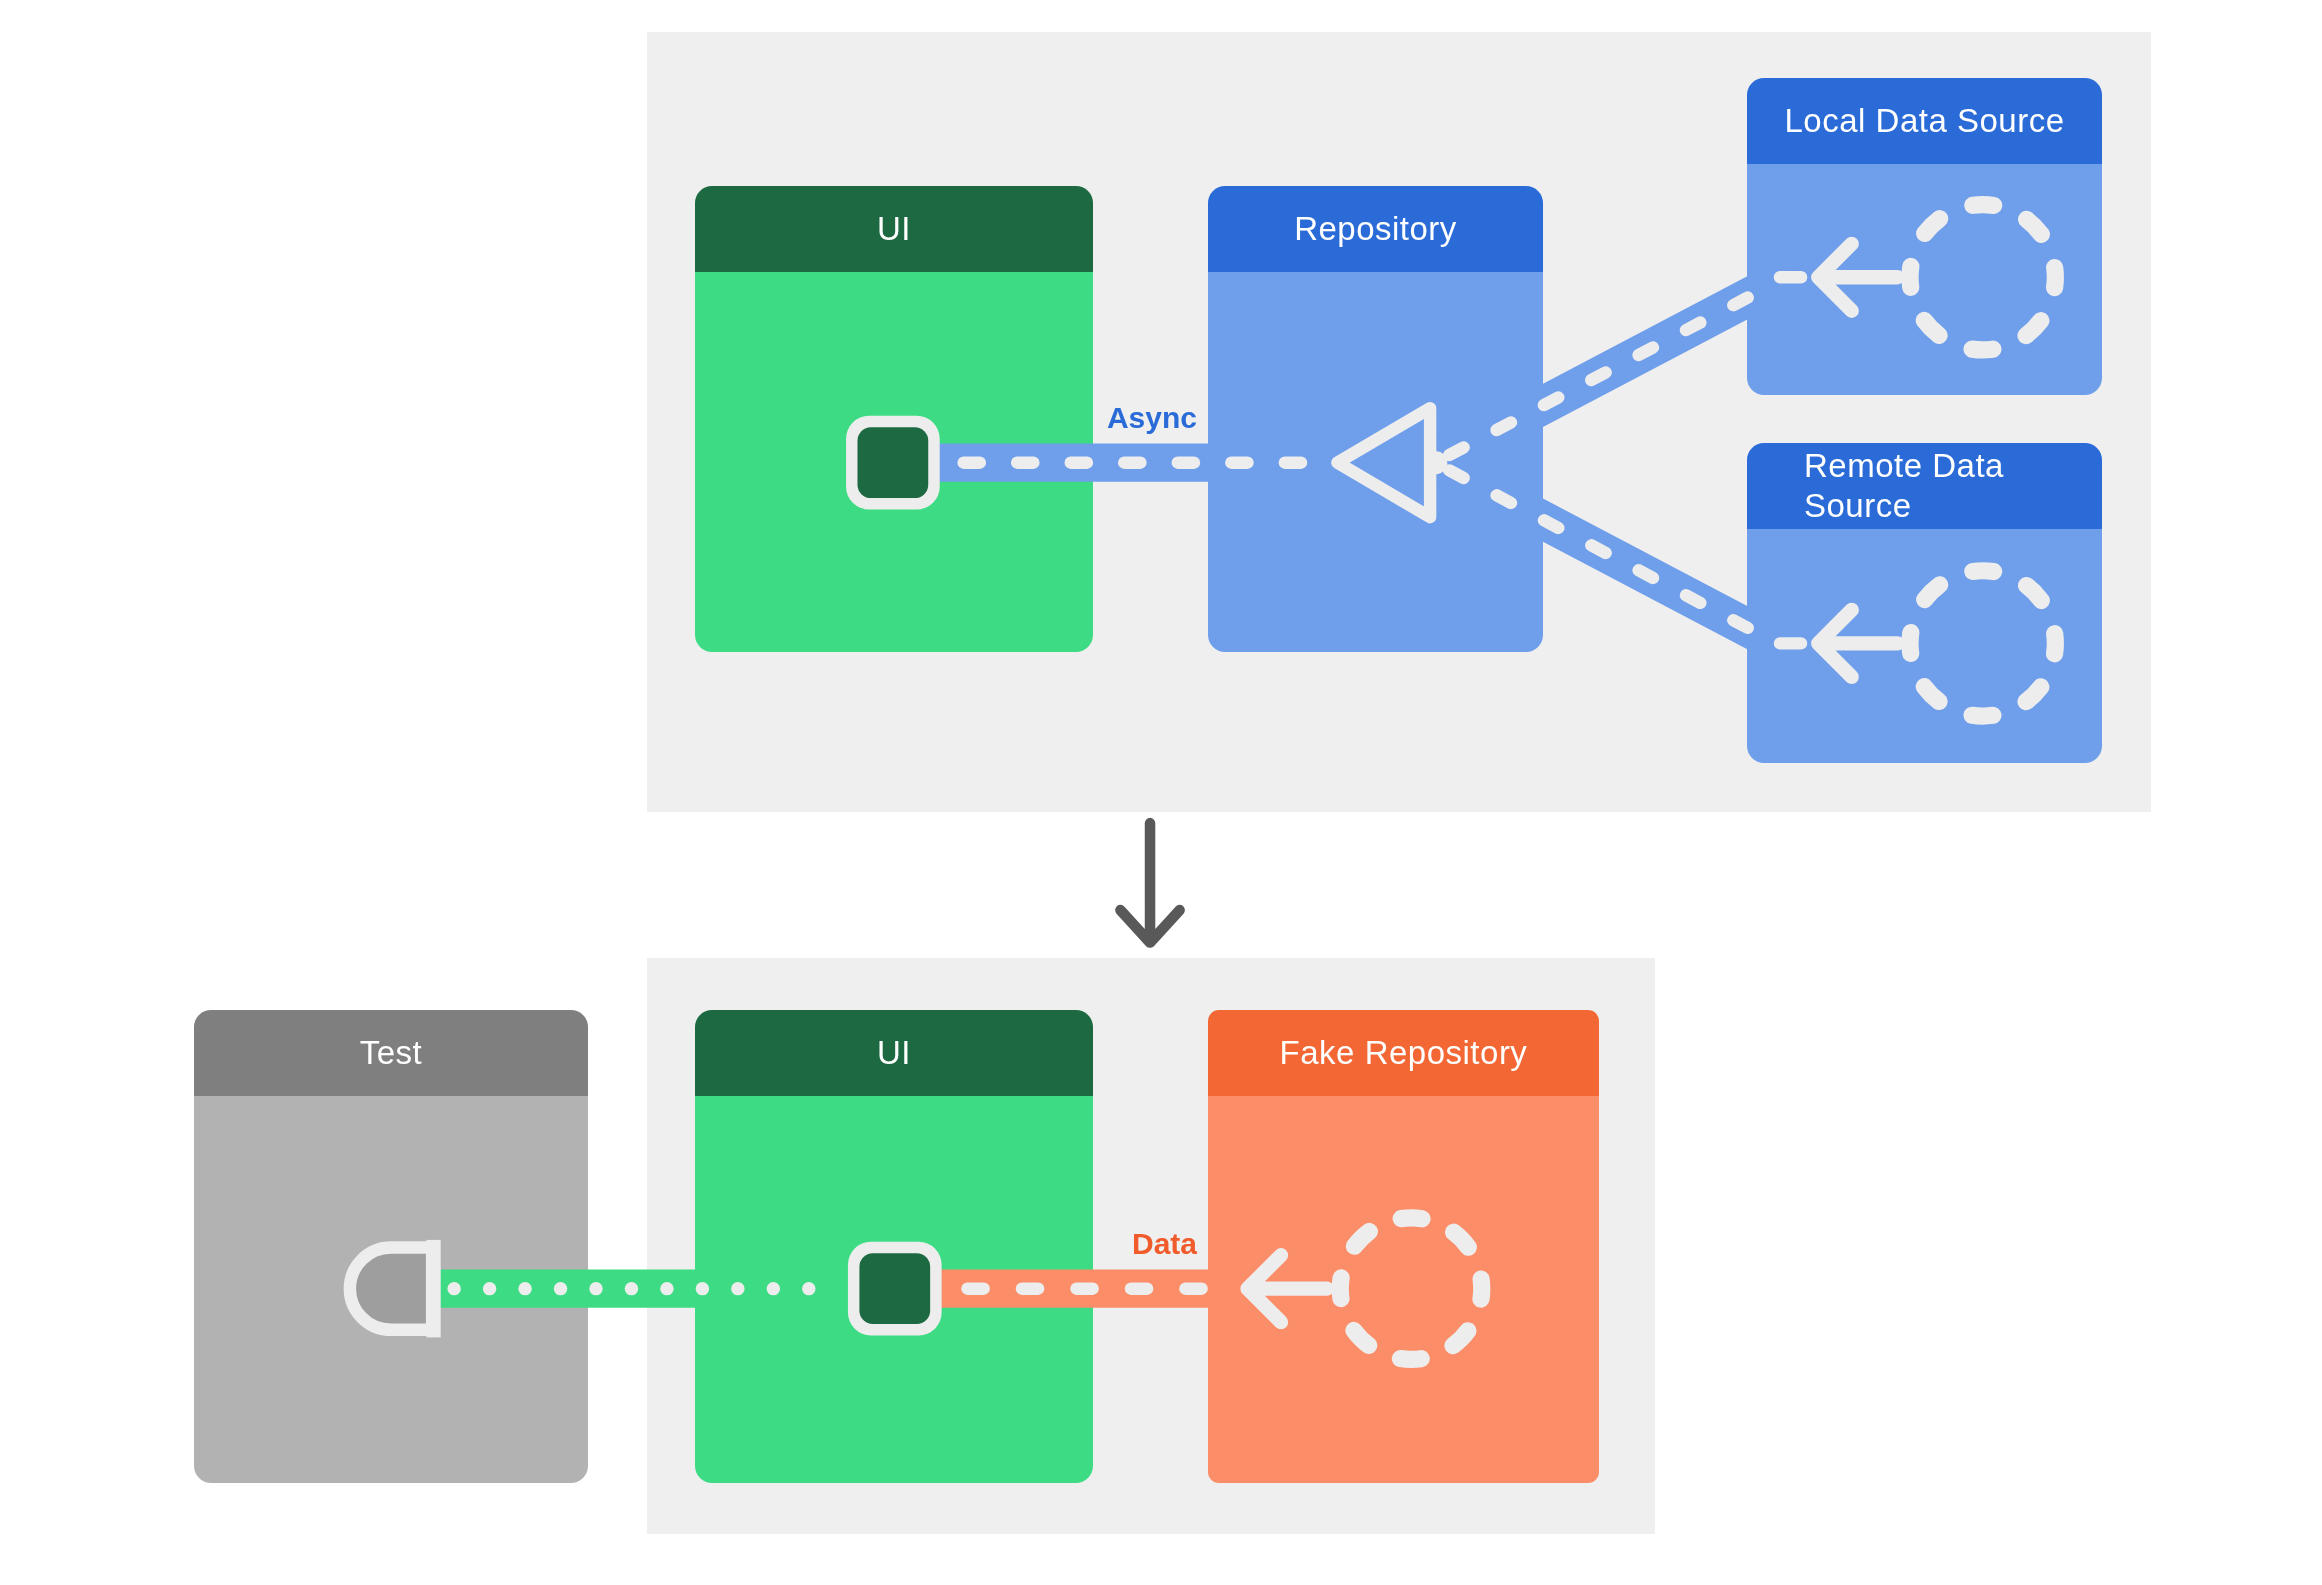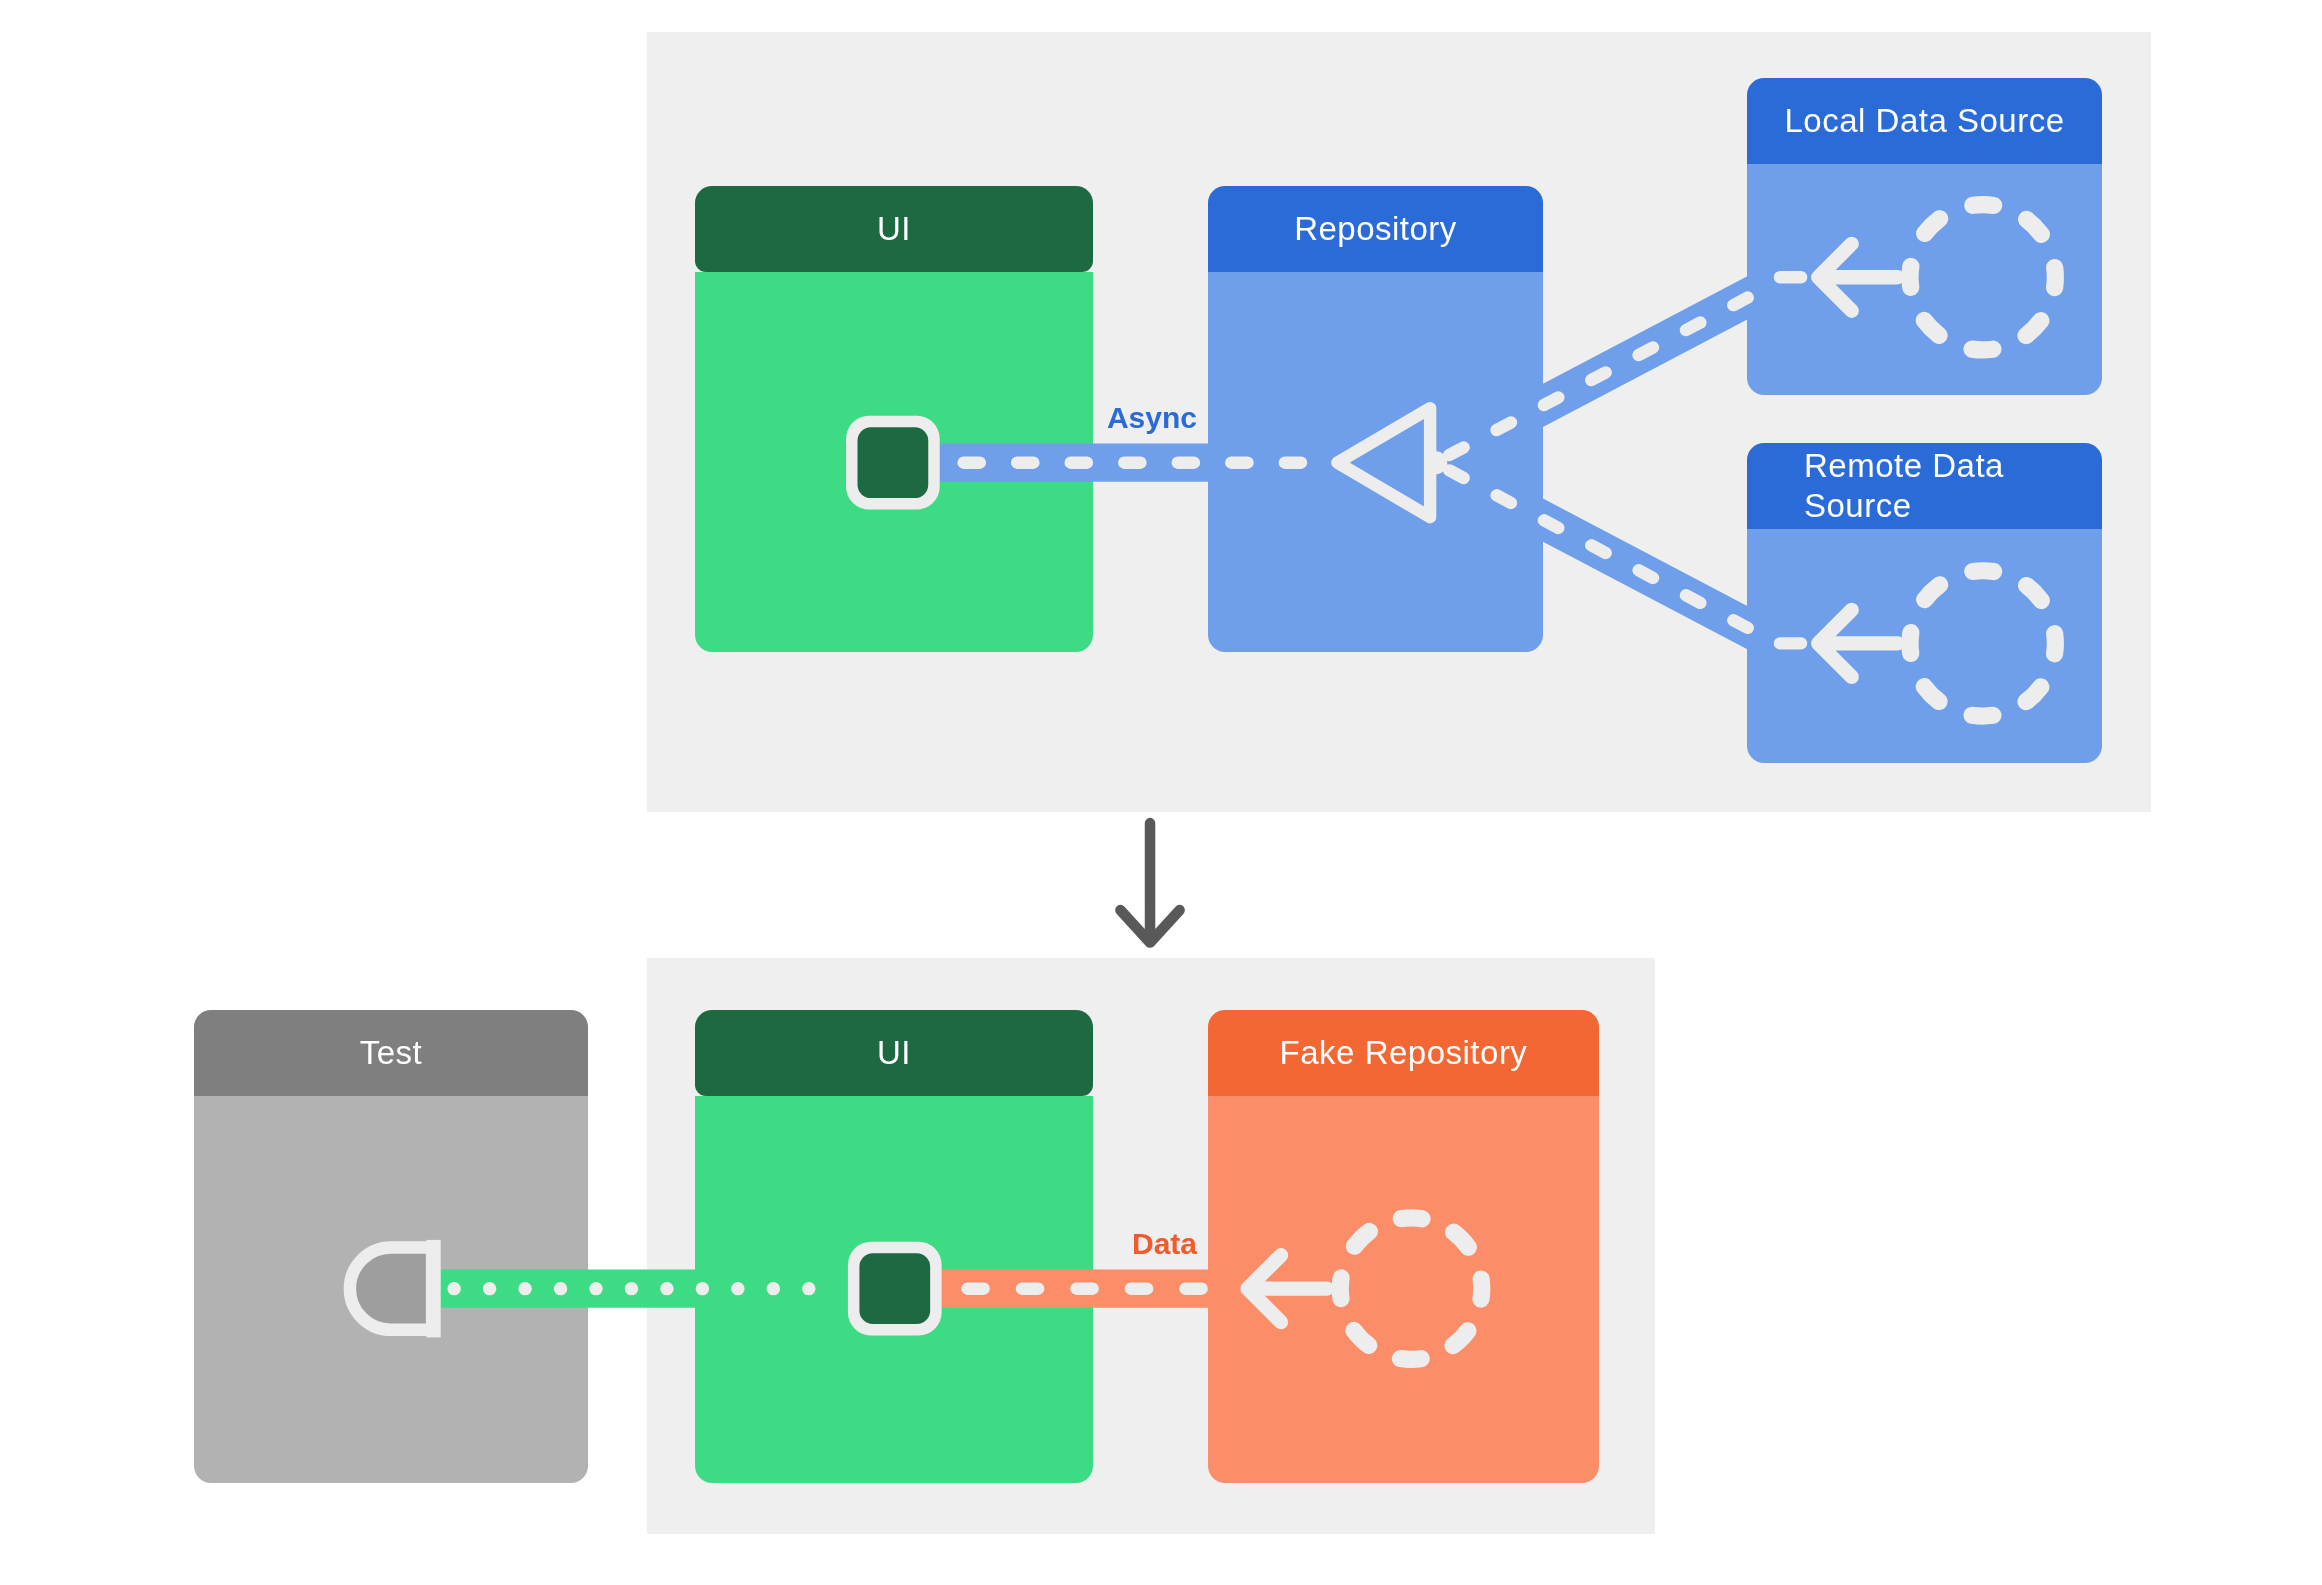--- a/index.html
+++ b/index.html
@@ -19,21 +19,21 @@
     font-family:"Liberation Sans", sans-serif;
   }
   .panel{position:absolute;background:var(--panel-bg);}
   .box{position:absolute;border-radius:17px;overflow:hidden;}
   .box .hdr{
     height:86px;display:flex;align-items:center;justify-content:center;
     color:#ffffff;font-size:33px;line-height:1.22;
     font-weight:400;letter-spacing:0.5px;
   }
   .box .body{position:absolute;left:0;right:0;top:86px;bottom:0;}
-  .green .hdr{background:var(--green-header);border-radius:11px;} .green .body{background:var(--green-body);}
+  .green .hdr{background:var(--green-header);} .green .body{background:var(--green-body);}
   .blue  .hdr{background:var(--blue-header);}  .blue  .body{background:var(--blue-body);}
   .orange .hdr{background:var(--orange-header);} .orange .body{background:var(--orange-body);}
   .gray .hdr{background:var(--gray-header);} .gray .body{background:var(--gray-body);}
   #overlay{position:absolute;left:0;top:0;width:2323px;height:1586px;z-index:5;pointer-events:none;}
   .flow-label{position:absolute;z-index:6;font-size:30px;font-weight:700;margin-left:28px;}
   #async-label{right:1126px;top:401px;color:var(--async-label);}
   #sync-label{right:1126px;top:1227px;color:var(--sync-label);}
   .z1{z-index:1;} .z2{z-index:2;}
 </style>
 </head>
@@ -66,21 +66,21 @@
 <div class="box gray z2" style="left:194px;top:1010px;width:394px;height:473px;">
   <div class="hdr">Test</div>
   <div class="body"></div>
 </div>
 
 <div class="box green z2" style="left:695px;top:1010px;width:398px;height:473px;">
   <div class="hdr">UI</div>
   <div class="body"></div>
 </div>
 
-<div class="box orange z2" style="left:1208px;top:1010px;width:391px;height:473px;">
+<div class="box orange z2" style="left:1208px;top:1010px;width:391px;height:473px;border-radius:11px;">
   <div class="hdr">Fake Repository</div>
   <div class="body"></div>
 </div>
 
 <div class="flow-label" id="async-label">Async</div>
 <div class="flow-label" id="sync-label">Data</div>
 
 <svg id="overlay" viewBox="0 0 2430 1659">
 
   <line x1="960" y1="484" x2="1420" y2="484" stroke="var(--blue-body)" stroke-width="40"></line>

